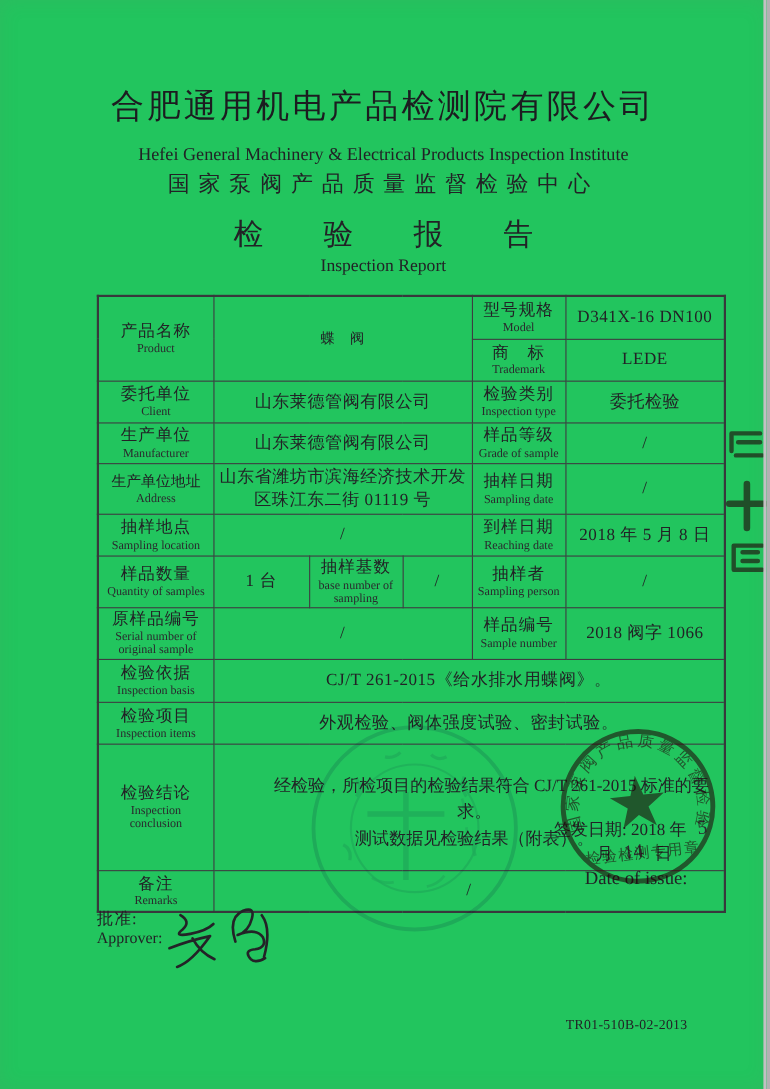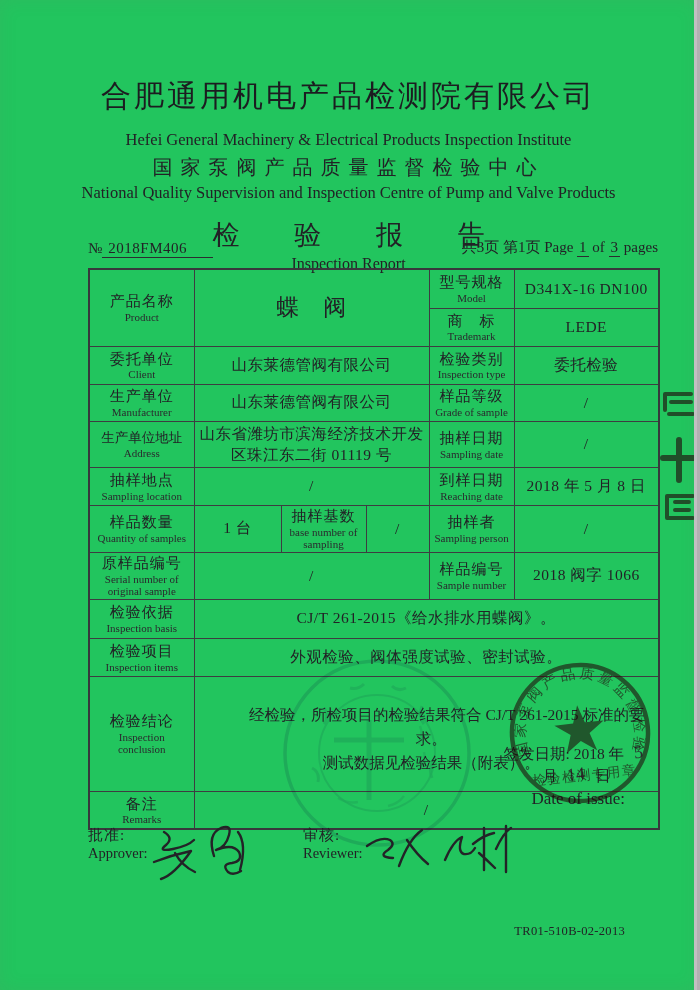--- a/index.html
+++ b/index.html
@@ -80,55 +80,42 @@
 </style>
 </head>
 <body>
 
 <div class="paper">
 
   <div class="header">
     <div class="org-cn">合肥通用机电产品检测院有限公司</div>
     <div class="org-en">Hefei General Machinery &amp; Electrical Products Inspection Institute</div>
     <div class="center-cn">国家泵阀产品质量监督检验中心</div>
-    <div class="center-en">National Quality Supervision and Inspection Centre of Pump and Valve Products</div>
     <div class="title-cn">检 验 报 告</div>
     <div class="title-en">Inspection Report</div>
   </div>
 
-  <div class="no-line">
-    <div>
-      <span>№</span><span class="no-value">2018FM406</span>
-    </div>
-    <div>
-      <span>共3页 第1页 Page</span>
-      <span class="u">1</span>
-      <span>of</span>
-      <span class="u">3</span>
-      <span>pages</span>
-    </div>
-  </div>
 
   <table class="report">
     <colgroup>
       <col style="width:105px">
         <col style="width:87px">
         <col style="width:85px">
       <col style="width:63px">
         <col style="width:85px">
         <col style="width:145px">
     </colgroup>
     <tbody>
         <tr style="height:39px">
       <td rowspan="2" class="lbl">
         <div class="cn">产品名称</div>
         <div class="en">Product</div>
       </td>
       <td rowspan="2" colspan="3">
-        <span class="val" style="font-size:23px">蝶　阀</span>
+        <span class="val" style="font-size:13px">蝶　阀</span>
       </td>
       <td class="lbl">
         <div class="cn">型号规格</div>
         <div class="en">Model</div>
       </td>
       <td><span class="val">D341X-16 DN100</span></td>
     </tr>
     <tr style="height:38px">
       <td class="lbl">
         <div class="cn">商　标</div>
@@ -263,31 +250,20 @@
     <div class="sig-group" style="width:215px">
       <div class="sig-lbl">
         <div class="cn">批准:</div>
         <div class="en">Approver:</div>
       </div>
       <svg class="sig sig-svg" width="120" height="62" viewBox="0 0 120 62">
         <path d="M16,12 q10,6 2,13 q-9,7 7,4 q15,-3 21,-9 M6,42 q18,-7 37,-11 q-17,24 -30,28 M27,33 q7,13 20,19"></path>
         <path d="M66,36 q-7,-22 7,-28 q11,-4 8,7 q-3,12 -13,15 q17,-7 23,2 q4,9 -7,11 q-11,1 -4,9 q5,4 13,-1 M90,12 q9,12 2,38"></path>
       </svg>
     </div>
-    <div class="sig-group" style="width:230px">
-      <div class="sig-lbl">
-        <div class="cn">审核:</div>
-        <div class="en">Reviewer:</div>
-      </div>
-      <svg class="sig sig-svg" width="160" height="60" viewBox="0 0 160 60">
-        <path d="M4,26 q14,-10 23,-6 q6,4 -2,10 q-11,7 5,8 M36,46 q10,-27 23,-36 M44,20 q10,15 21,24"></path>
-        <path d="M82,40 q8,-19 17,-23 q-5,15 2,17 q7,1 11,-6"></path>
-        <path d="M121,8 v42 M110,24 q11,-9 21,-11 M116,33 q8,7 16,15 M133,29 q8,-17 15,-21 M143,6 v46"></path>
-      </svg>
-    </div>
   </div>
 
   <div class="form-code">TR01-510B-02-2013</div>
 
   <svg class="stamp blue-seal" viewBox="0 0 210 210">
     <g fill="none" stroke="#8d92cc">
       <circle cx="105" cy="105" r="92" stroke-width="3.5"></circle>
       <circle cx="105" cy="105" r="58" stroke-width="2" opacity=".7"></circle>
       <path d="M62,92 H132 M97,72 V152" stroke-width="5" opacity=".8"></path>
       <path d="M52,60 q6,8 0,16 M150,58 q-4,10 2,18 M40,120 q8,4 6,14 M162,112 q-6,8 -2,18 M78,40 q8,2 14,-4 M120,38 q6,6 14,2" stroke-width="3" opacity=".7"></path>

